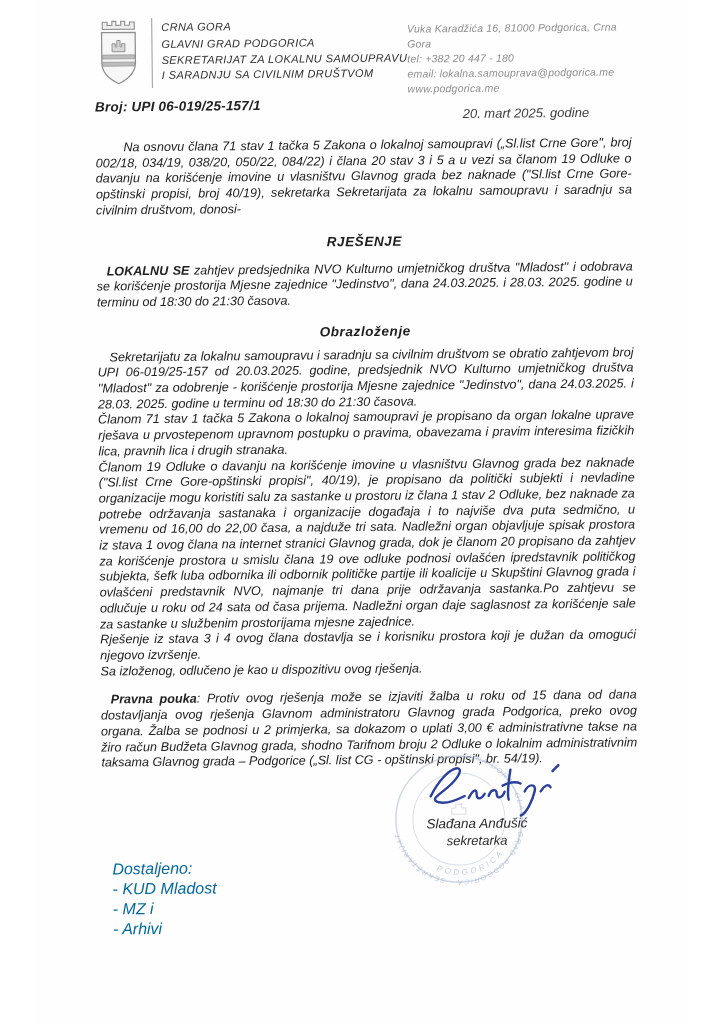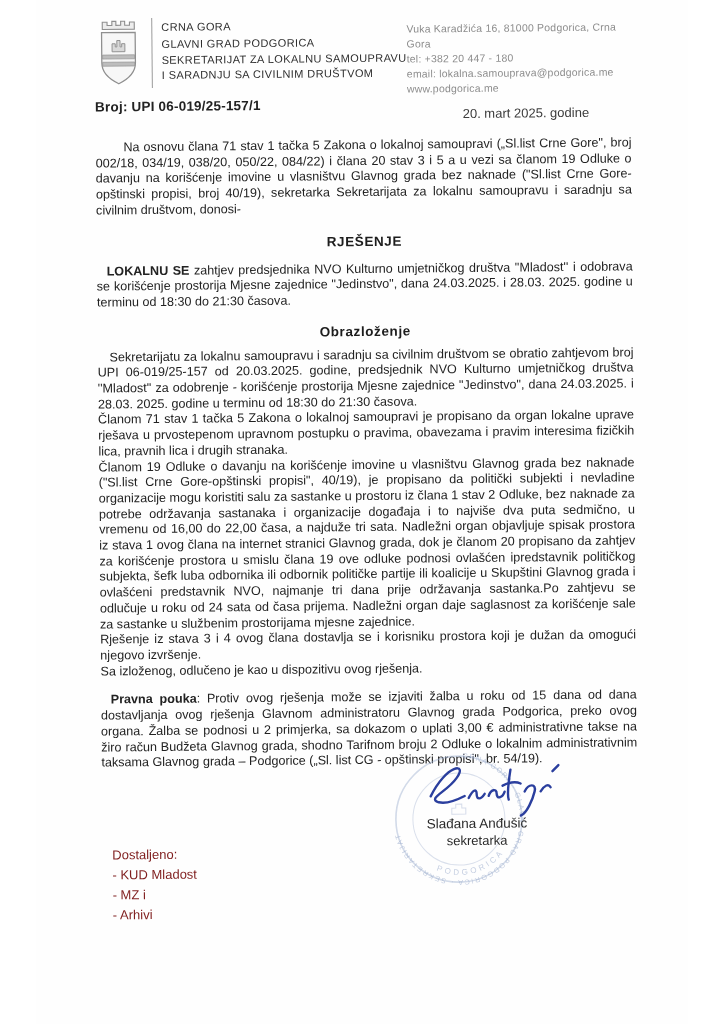--- a/index.html
+++ b/index.html
@@ -3,20 +3,21 @@
 <meta charset="utf-8">
 <style>
   * { margin:0; padding:0; box-sizing:border-box; }
   html,body { background:#ffffff; }
   .page {
     width:652px; height:1024px; position:relative; overflow:hidden;
     background:#fefefe;
     font-family:"Liberation Sans", sans-serif;
     color:#1f1f1f;
     margin:0 auto;
+    font-style:italic;
   }
   .scan {
     position:absolute; inset:0;
     padding:14px 56px 0 60px;
     transform:rotate(-0.55deg);
     transform-origin:50% 20%;
   }
   
   .hdr { display:flex; justify-content:space-between; align-items:flex-start; }
   .hdr-left { display:flex; gap:9px; }
@@ -34,21 +35,21 @@
   .intro { margin-top:16px; text-indent:28px; }
   .heading { text-align:center; font-weight:700; font-size:13.5px; letter-spacing:.6px; color:#1d1d1d; }
   .h-rjesenje { margin-top:17px; margin-bottom:13px; }
   .h-obraz { margin-top:15px; margin-bottom:9px; }
   .decision { text-indent:10px; }
   .expl-p1 { text-indent:12px; }
   .legal { margin-top:13px; text-indent:10px; }
   b.inline { font-weight:700; }
   
   .bottom { position:relative; height:235px; margin-top:4px; }
-  .distribution { position:absolute; left:10px; top:70px; font-size:13px; line-height:20px; color:#7f1d1d; }
+  .distribution { position:absolute; left:10px; top:84px; font-size:16px; line-height:20px; color:#0369a1; }
   .sig-block { position:absolute; right:36px; top:-16px; width:250px; text-align:center; }
   .stamp { position:absolute; left:32px; top:-12px; width:150px; height:150px; opacity:.85; pointer-events:none; }
   .sign-svg { position:relative; z-index:2; margin-left:30px; }
   .sig-name { position:relative; z-index:2; font-size:13.5px; color:#2b2b2b; margin-top:-6px; }
   .sig-title { position:relative; z-index:2; font-size:13px; color:#2b2b2b; margin-top:2px; }
 </style>
 </head>
 <body>
 
 <div class="page">

